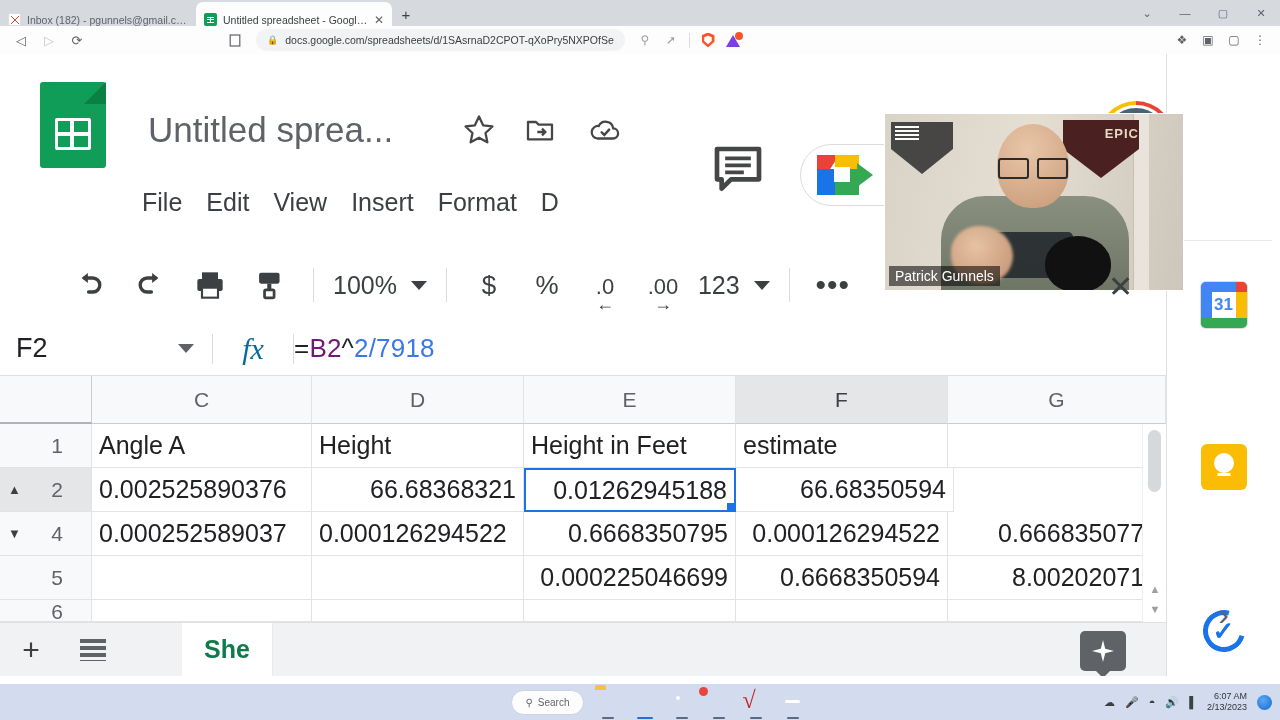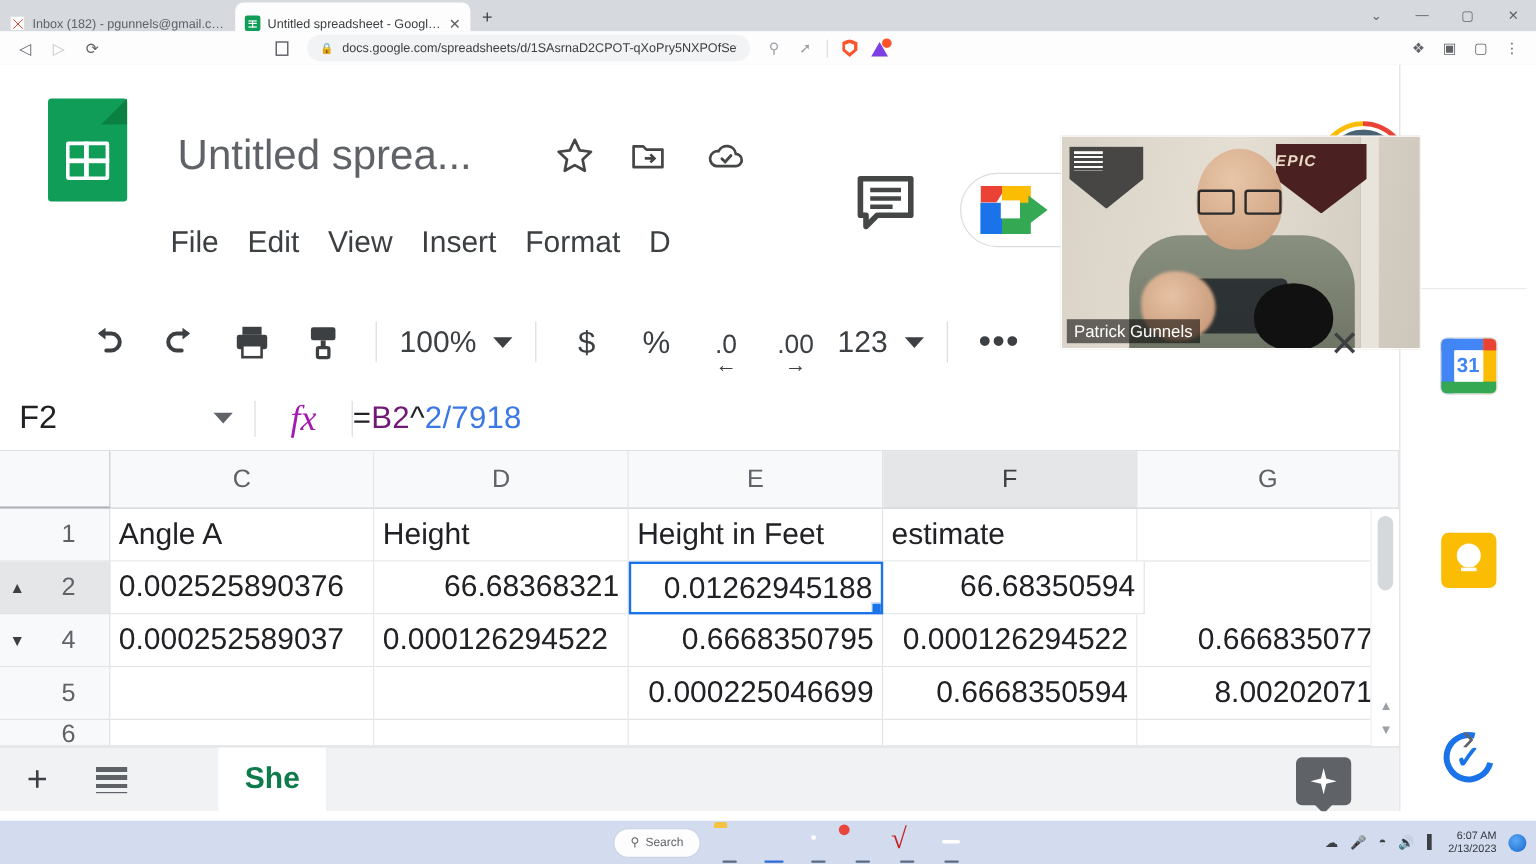--- a/index.html
+++ b/index.html
@@ -197,21 +197,21 @@
     display: flex; align-items: center;
   }
   .namebox {
     width: 212px; height: 100%; display: flex; align-items: center;
     padding-left: 16px; justify-content: space-between; padding-right: 18px;
     font-size: 27px; color: #202124;
   }
   .namebox .caret { border-top-color: #5f6368; }
   .fbar-sep { width: 1px; height: 30px; background: #dadce0; }
   .fx-glyph { width: 80px; text-align: center; font-size: 30px;
-              font-family: "Liberation Serif", serif; font-style: italic; color: #a21caf; }
+              font-family: "Liberation Serif", serif; font-style: italic; color: #0369a1; }
   .formula-text { font-size: 26px; color: #202124; letter-spacing: .2px; }
   .formula-text .ref { color: #701a75; }
   .formula-text .num { color: #3b78e7; }
 
   
   .grid-wrap { position: absolute; left: 0; top: 322px; width: 1166px; height: 246px; }
   .colhead-row { display: flex; height: 48px; }
   .corner-cell {
     width: 92px; height: 48px; background: #f8f9fa;
     border-right: 1px solid #c9cdd1; border-bottom: 2px solid #b0b4b8;
@@ -366,22 +366,22 @@
     background: #3a3a3a; clip-path: polygon(0 0, 100% 0, 100% 52%, 50% 100%, 0 52%);
     opacity: .92;
   }
   .wc-flag::after {
     content: ""; position: absolute; left: 4px; top: 4px; width: 24px; height: 16px;
     background: repeating-linear-gradient(#fff 0 2px, #3a3a3a 2px 4px);
   }
   .wc-epic {
     position: absolute; right: 44px; top: 6px; width: 76px; height: 58px;
     background: #4a2020; clip-path: polygon(0 0, 100% 0, 100% 50%, 50% 100%, 0 50%);
-    color: #e8d9c2; font-size: 13px; font-weight: bold; text-align: left;
-    padding-top: 6px; letter-spacing: 1px; font-style: italic;
+    color: #e8d9c2; font-size: 13px; font-weight: bold; text-align: right;
+    padding-top: 6px; letter-spacing: 1px;
   }
   .wc-head {
     position: absolute; left: 112px; top: 10px; width: 72px; height: 84px;
     border-radius: 50% 50% 46% 46%;
     background: radial-gradient(circle at 42% 30%, #e8c6a8, #c89a78);
   }
   .wc-glasses {
     position: absolute; left: 113px; top: 44px; width: 70px; height: 17px;
   }
   .wc-glasses::before, .wc-glasses::after {

